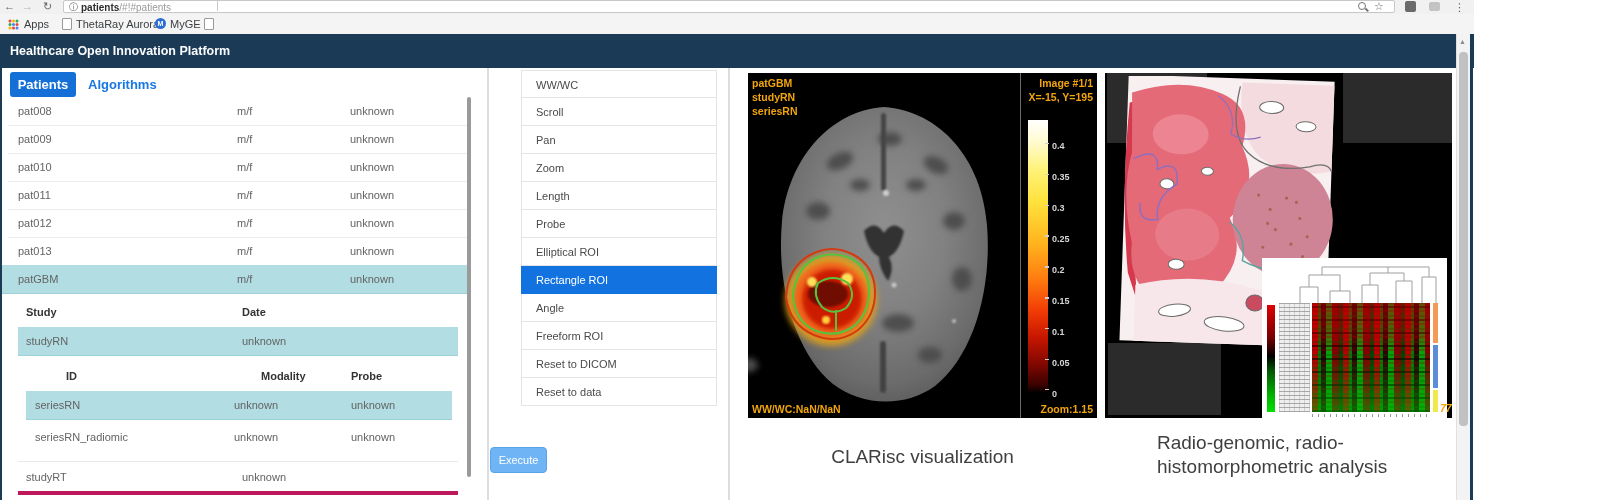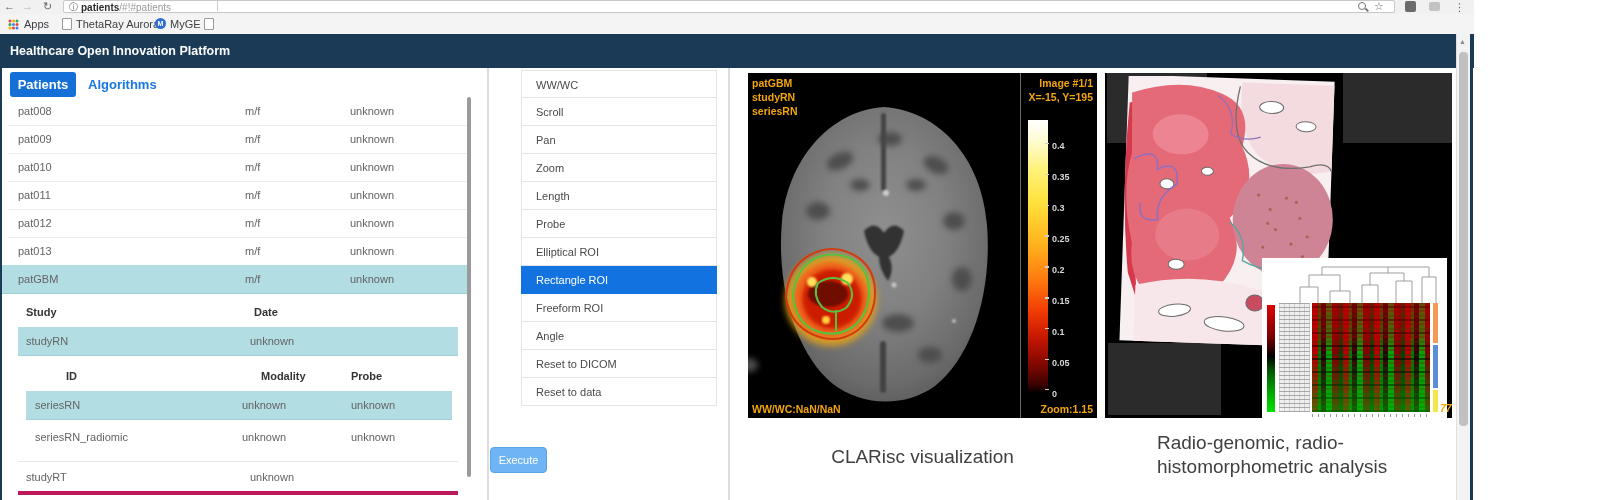--- a/index.html
+++ b/index.html
@@ -34,21 +34,21 @@
   .winborder-r{left:1470px;top:34px;width:3px;height:466px;background:#1b3a55;}
 
   
   .wsb-track{left:1456px;top:34px;width:13px;height:466px;background:#f3f3f3;border-left:1px solid #e0e0e0;}
 
   
   .tab-patients{left:10px;top:72px;width:66px;height:25px;background:#1470d6;border-radius:3px;color:#fff;font-size:13px;font-weight:bold;text-align:center;line-height:25px;}
   .tab-algorithms{left:88px;top:72px;height:25px;color:#1877e2;font-size:13px;font-weight:bold;line-height:25px;}
   .prow{position:absolute;left:8px;width:460px;height:28px;border-bottom:1px solid #ededed;font-size:11px;color:#636363;}
   .prow span{position:absolute;line-height:28px;}
-  .prow .c1{left:10px;} .prow .c2{left:229px;margin-left:8px;} .prow .c3{left:342px;}
+  .prow .c1{left:10px;} .prow .c2{left:229px;} .prow .c3{left:342px;}
   .sel-teal{background:#b2dee3;border-bottom:1px solid #9fd2d8;}
   .subhead{position:absolute;font-size:11px;font-weight:bold;color:#333;}
   .lp-scroll{left:467px;top:97px;width:4px;height:380px;background:#9a9a9a;border-radius:2px;}
 
   
   .vdiv1{left:487px;top:68px;width:2px;height:432px;background:#dadee2;}
   .vdiv2{left:728px;top:68px;width:2px;height:432px;background:#dadee2;}
   .toollist{left:521px;top:70px;width:196px;}
   .tool{height:28px;line-height:28px;padding-left:14px;border:1px solid #e4e4e4;border-top:none;background:#fff;font-size:11px;color:#4a4a4a;box-sizing:border-box;}
   .tool:first-child{border-top:1px solid #e4e4e4;}
@@ -173,21 +173,21 @@
     <span class="c2">m/f</span>
     <span class="c3">unknown</span>
   </div>
   <div class="abs prow sel-teal" style="top:265px;left:2px;width:469px;">
     <span class="c1" style="left:16px;">patGBM</span>
     <span class="c2" style="left:235px;">m/f</span>
     <span class="c3" style="left:348px;">unknown</span>
   </div>
 
   <span class="abs subhead" style="left:26px;top:306px;">Study</span>
-  <span class="abs subhead" style="left:254px;top:306px;">Date</span>
+  <span class="abs subhead" style="left:242px;top:306px;">Date</span>
 
   <div class="abs prow sel-teal" style="top:327px;left:18px;width:440px;">
     <span class="c1" style="left:8px;">studyRN</span>
     <span class="c2" style="left:224px;">unknown</span>
   </div>
 
   <span class="abs subhead" style="left:35px;top:370px;padding-left:31px;">ID</span>
   <span class="abs subhead" style="left:234px;top:370px;margin-left:27px;">Modality</span>
   <span class="abs subhead" style="left:351px;top:370px;">Probe</span>
 
@@ -215,22 +215,22 @@
 
   <div class="abs toollist">
     <div class="tool">WW/WC</div>
     <div class="tool">Scroll</div>
     <div class="tool">Pan</div>
     <div class="tool">Zoom</div>
     <div class="tool">Length</div>
     <div class="tool">Probe</div>
     <div class="tool">Elliptical ROI</div>
     <div class="tool selected">Rectangle ROI</div>
+    <div class="tool">Angle</div>
     <div class="tool">Freeform ROI</div>
-    <div class="tool">Angle</div>
     <div class="tool">Reset to DICOM</div>
     <div class="tool">Reset to data</div>
   </div>
   <div class="abs execute">Execute</div>
 
   <div class="abs mripanel">
     <svg width="272" height="345" style="position:absolute;left:0;top:0;">
       <defs>
         <radialGradient id="gb" cx="50%" cy="42%" r="65%">
           <stop offset="0%" stop-color="#8f8f8f"></stop>

